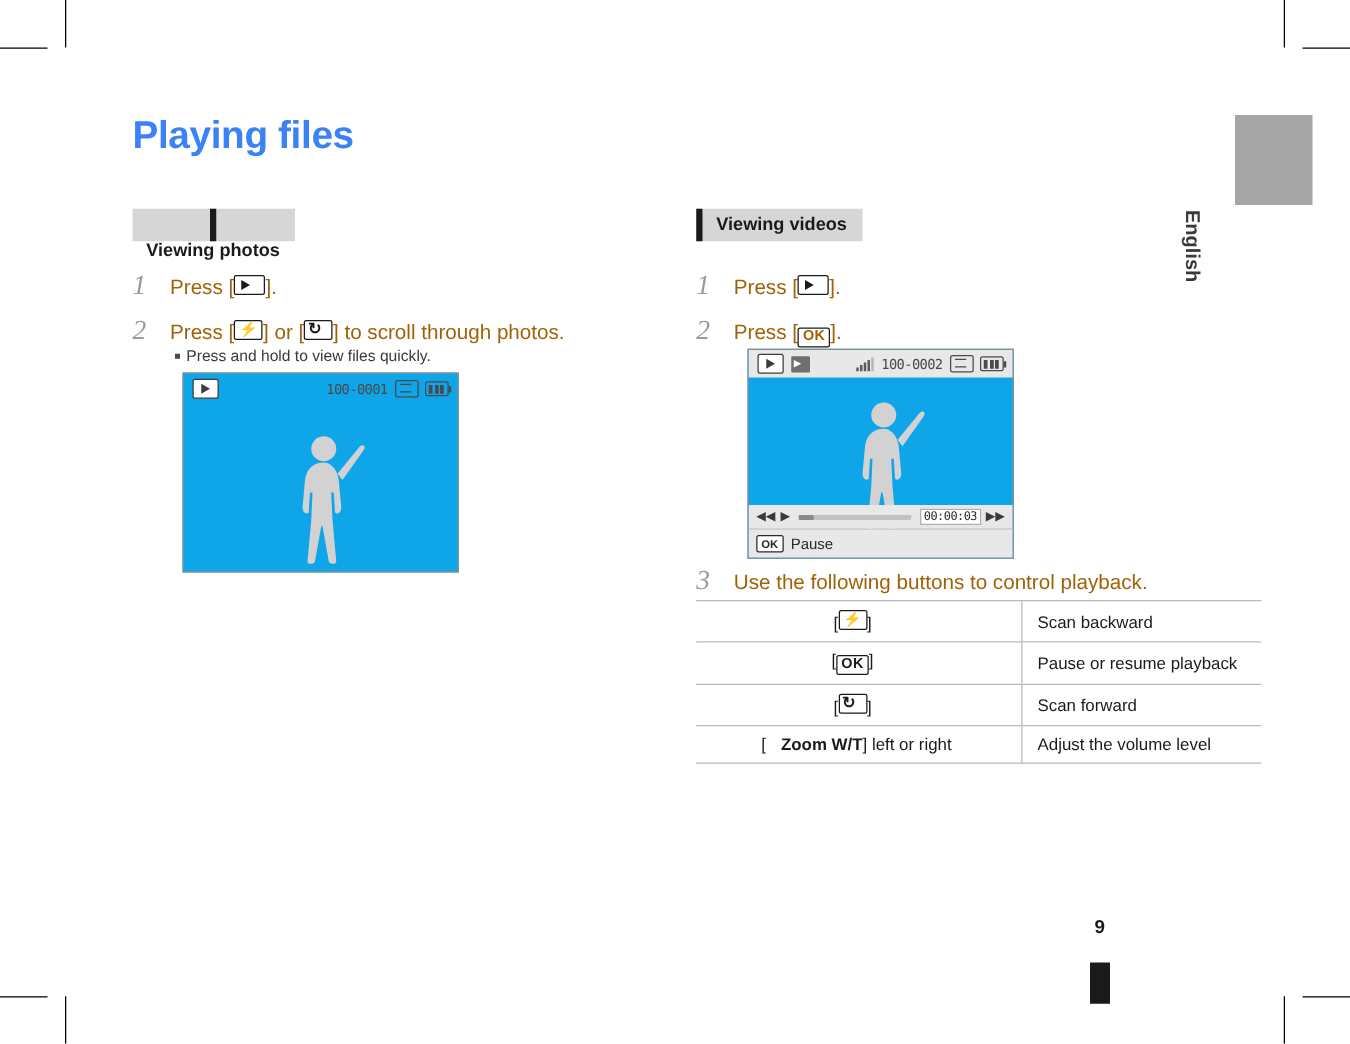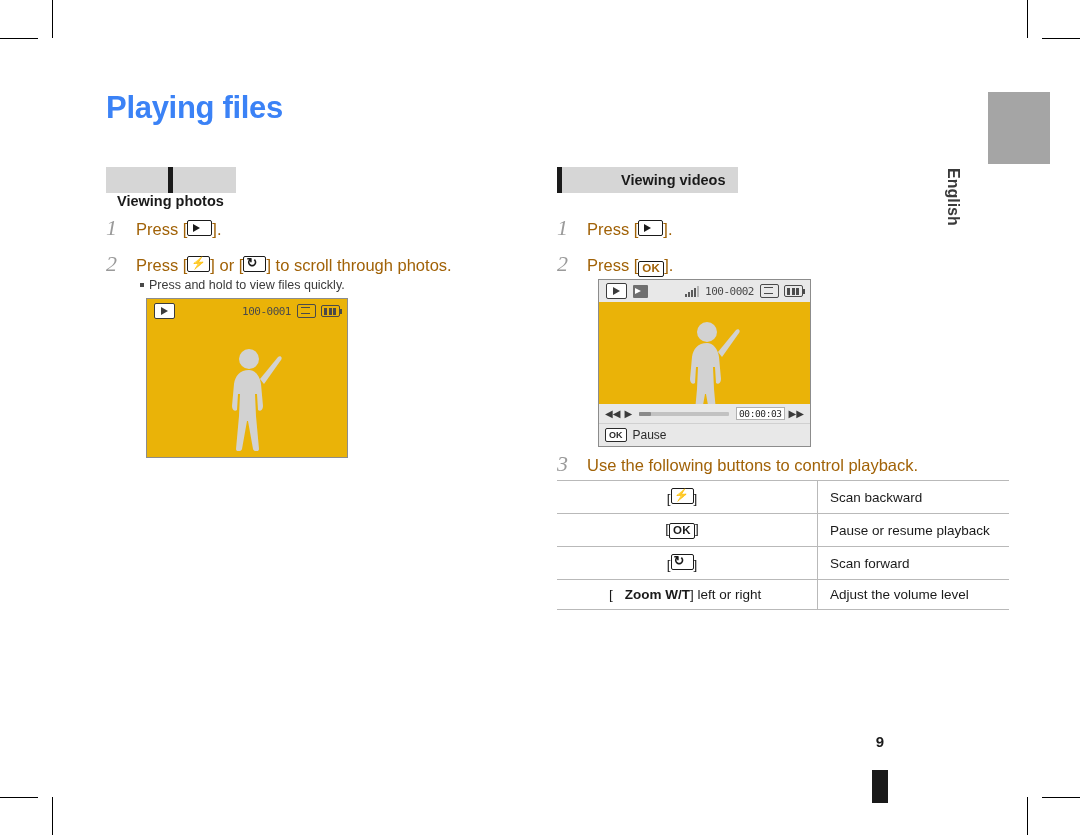--- a/index.html
+++ b/index.html
@@ -55,21 +55,21 @@
     flex: 0 0 auto;
   }
   .section-head .label {
     font-size: 14.5px;
     font-weight: bold;
     color: #1a1a1a;
     padding: 0 12px 0 11px;
     white-space: nowrap;
   }
   #sec-photos { left: 106px; top: 167px; flex-direction: column; }
-  #sec-videos { left: 557px; top: 167px; gap: 48px; }
+  #sec-videos { left: 557px; top: 167px; }
 
   
   .step {
     position: absolute;
     display: flex;
     align-items: baseline;
   }
   .step .num {
     font-size: 22px;
     color: #9a9a9a;
@@ -152,24 +152,24 @@
     letter-spacing: 0.3px;
     padding: 0 3px;
     height: 14px;
     line-height: 13px;
   }
 
   
   .screen {
     position: absolute;
     border: 1.4px solid #8c8c8c;
-    background: #eab308;
+    background: #0ea5e9;
     box-sizing: border-box;
   }
-  #photo-screen { left: 146px; top: 298px; width: 202px; height: 160px; text-align: right; }
+  #photo-screen { left: 146px; top: 298px; width: 221px; height: 160px; text-align: right; }
   #video-screen { left: 598px; top: 279px; width: 213px; height: 168px; }
 
   .shot-top {
     position: absolute;
     left: 0; right: 0; top: 0;
     height: 24px;
     display: flex;
     align-items: center;
     padding: 0 7px;
     box-sizing: border-box;

